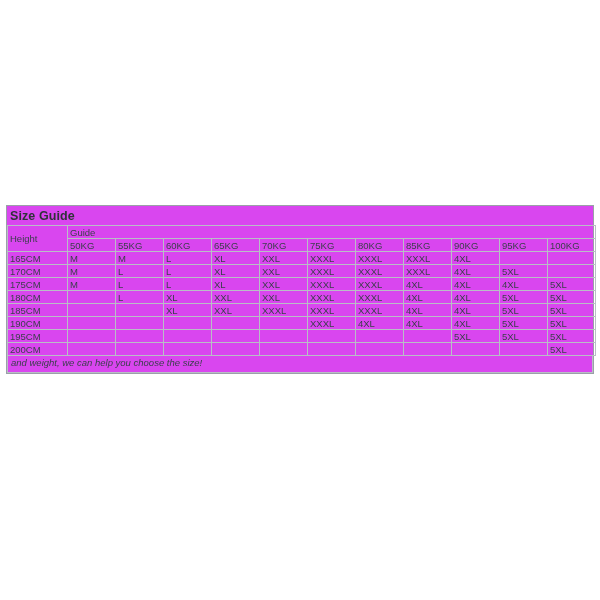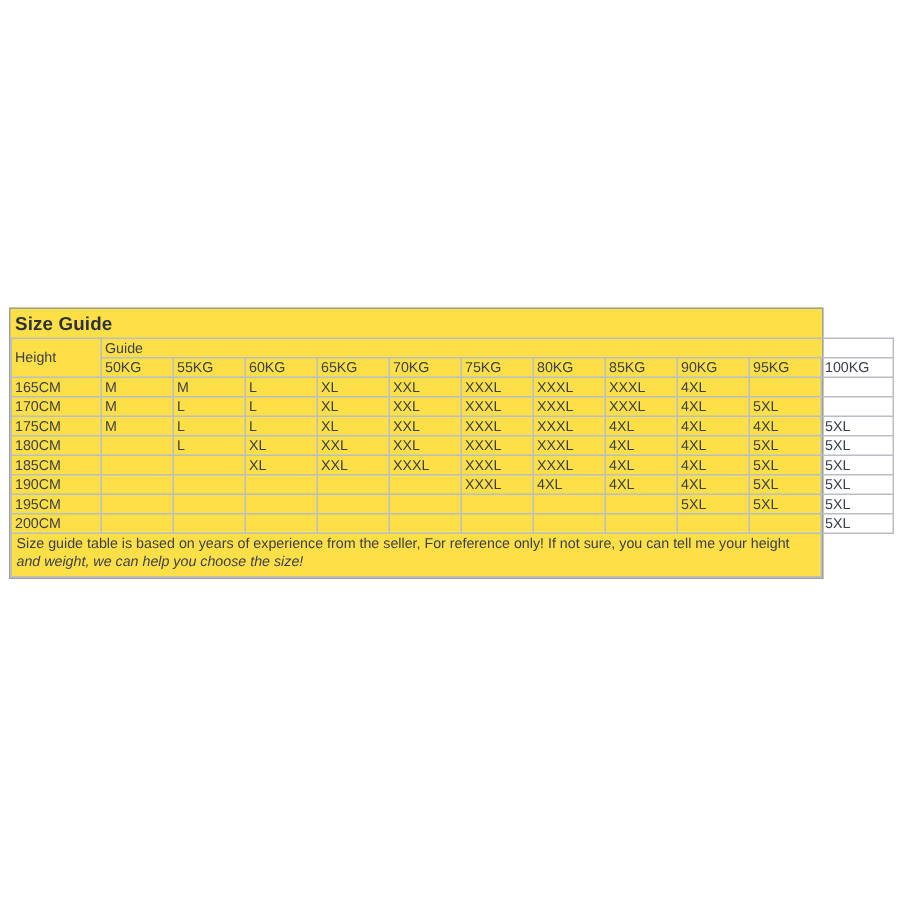--- a/index.html
+++ b/index.html
@@ -21,24 +21,24 @@
     width: 600px;
     height: 600px;
     background: #ffffff;
   }
 
   
   .guide-card {
     position: absolute;
     left: 6px;
     top: 205px;
-    width: 543px;
+    width: 588px;
     box-sizing: border-box;
     border: 1px solid #9aa0a8;
-    background: #fde047;
+    background: #d946ef;
   }
 
   .guide-title {
     font-size: 12.5px;
     font-weight: bold;
     color: #2e3238;
     line-height: 14px;
     padding: 3px 0 2px 3px;
     letter-spacing: 0.1px;
     white-space: nowrap;
@@ -255,19 +255,18 @@
           <td></td>
           <td></td>
           <td></td>
           <td></td>
           <td>5XL</td>
         </tr>
       </tbody>
     </table>
 
     <div class="note-cell">
-      <div class="note-line">Size guide table is based on years of experience from the seller, For reference only! If not sure, you can tell me your height</div>
       <div class="note-line second">and weight, we can help you choose the size!</div>
     </div>
 
   </div>
 
 </div>
 
 </body></html>

